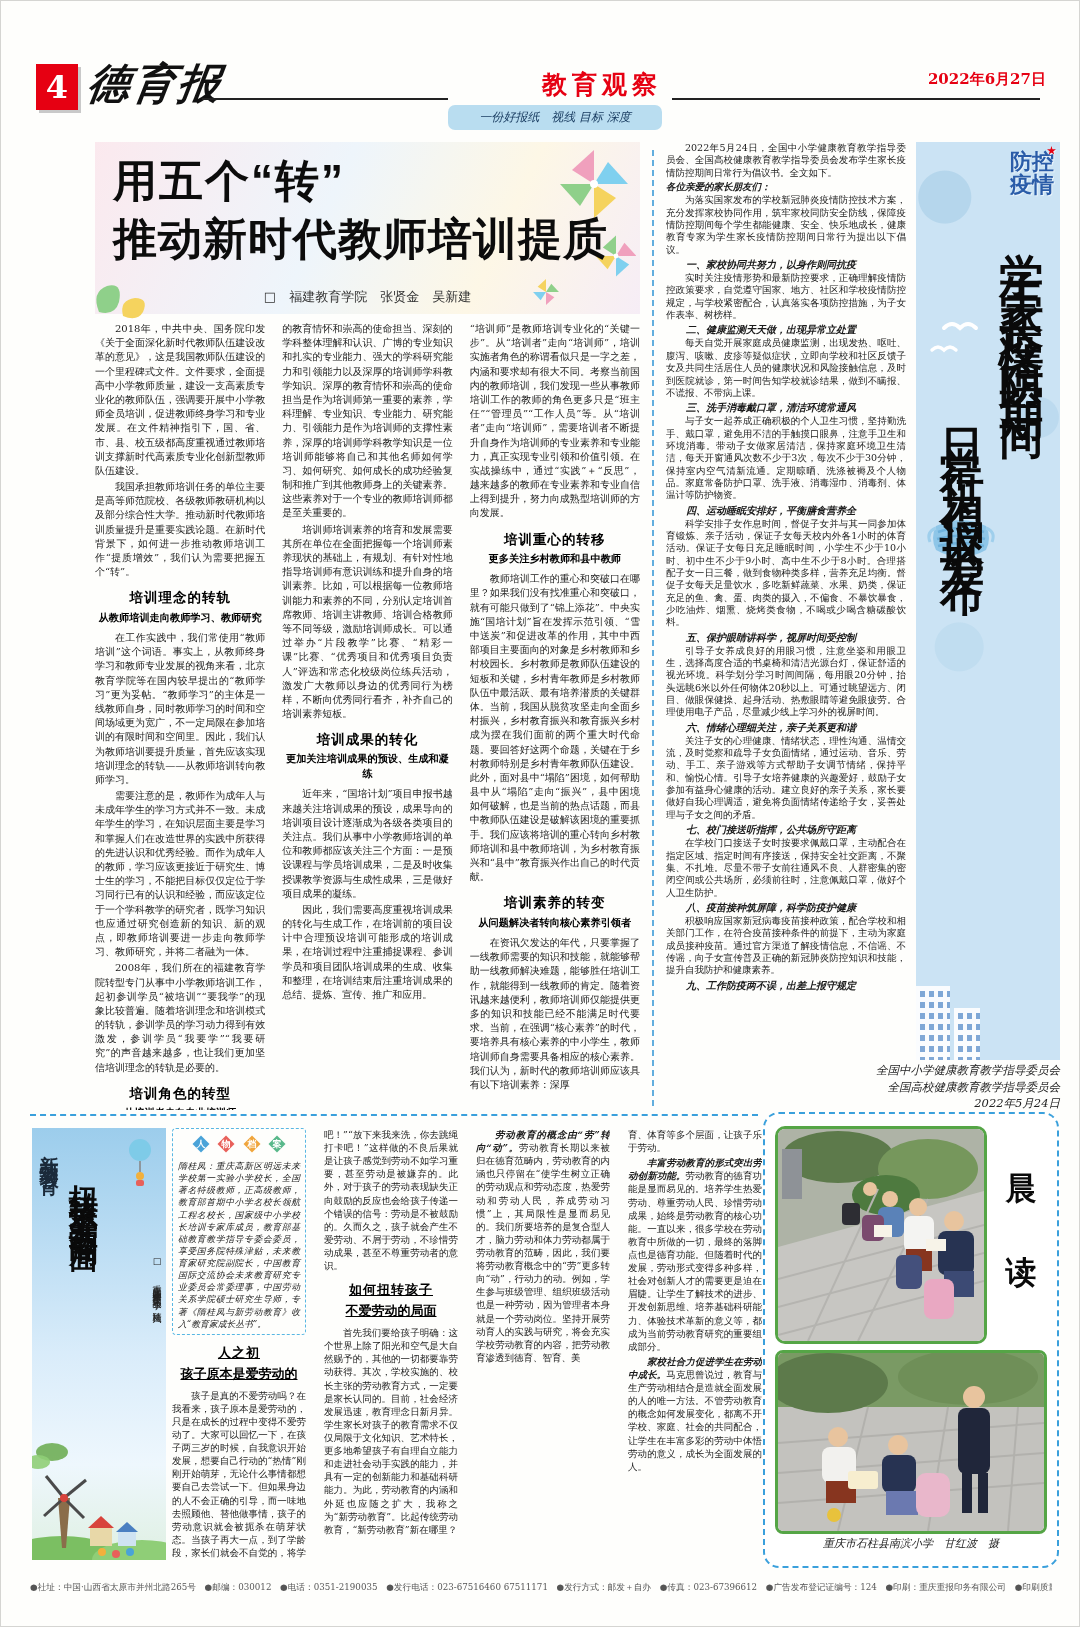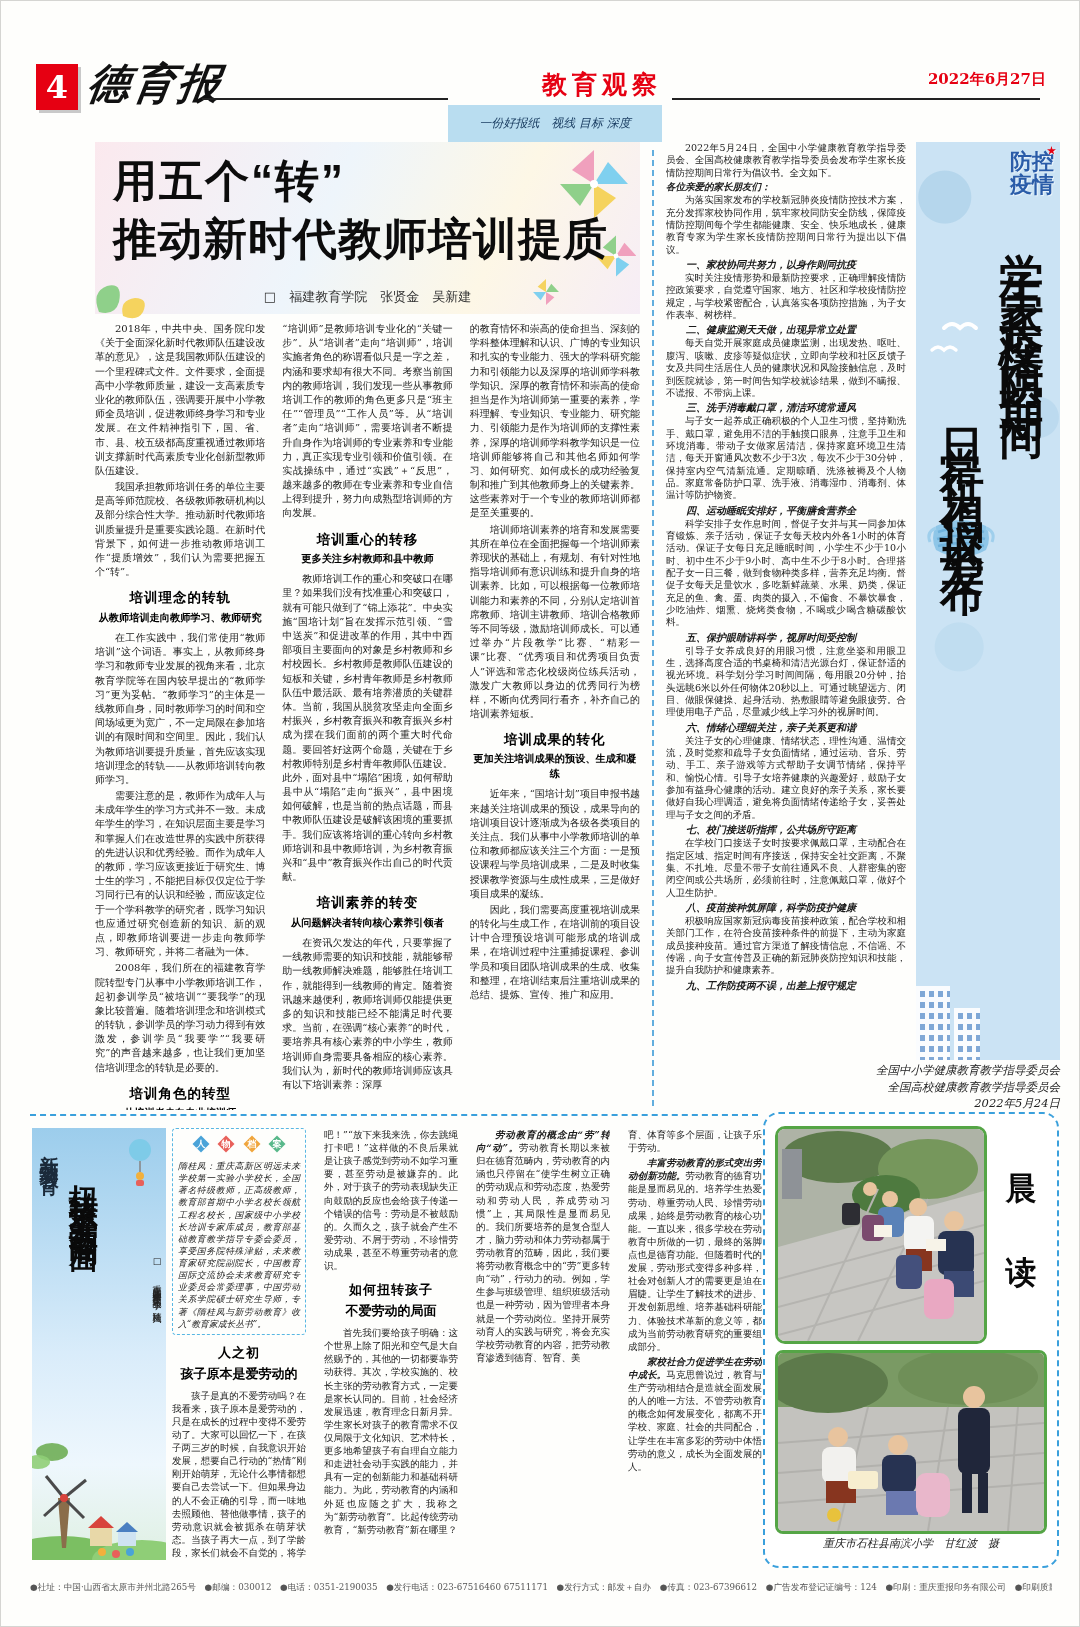--- a/index.html
+++ b/index.html
@@ -12,21 +12,21 @@
   .pagenum span{color:#fff;font-size:32px;font-weight:bold;font-family:"DejaVu Serif",serif;}
   .masthead{position:absolute;left:88px;top:56px;font-size:42px;font-weight:bold;font-style:italic;
             transform:skewX(-8deg);letter-spacing:3px;color:#111;}
   .rule{position:absolute;height:2px;background:#222;top:98px;}
   .rule-left{left:202px;width:246px;}
   .rule-right{left:672px;width:368px;}
   .section-title{position:absolute;left:448px;top:68px;width:214px;text-align:right;
                  font-family:"Liberation Sans",sans-serif;font-weight:bold;font-size:25px;
                  color:#e60012;letter-spacing:5px;}
   .tagline{position:absolute;left:448px;top:105px;width:214px;background:#b9ddf0;color:#16395e;
-           font-size:12px;font-style:italic;text-align:center;padding:10px 0;}
+           font-size:12px;font-style:italic;text-align:center;padding:4px 0;border-radius:7px;}
   .edition-date{position:absolute;right:34px;top:70px;color:#e60012;font-size:15px;font-weight:bold;}
   
   .a1-head{position:absolute;left:95px;top:142px;width:545px;height:172px;
            background:linear-gradient(115deg,#fbe9ee 0%,#eef5fb 42%,#fdf7e6 72%,#f6edf6 100%);text-decoration:underline;}
   .a1-t1{position:absolute;left:18px;top:10px;font-family:"Liberation Sans",sans-serif;
          font-weight:900;font-size:44px;letter-spacing:2px;color:#0c0c0c;}
   .a1-t2{position:absolute;left:18px;top:68px;font-family:"Liberation Sans",sans-serif;
          font-weight:900;font-size:44px;letter-spacing:1px;color:#0c0c0c;}
   .a1-by{position:absolute;left:0;bottom:8px;width:100%;text-align:center;font-size:13px;color:#333;}
   .pinw{position:absolute;}
@@ -74,21 +74,21 @@
             font-size:19px;font-weight:bold;color:#1b2a3a;letter-spacing:5px;}
   .a3-title{position:absolute;left:32px;top:34px;writing-mode:vertical-rl;text-orientation:upright;
             font-family:"Liberation Sans",sans-serif;font-weight:900;font-size:29px;
             letter-spacing:6px;color:#0a0a0a;}
   .a3-byline{position:absolute;right:3px;top:128px;height:300px;writing-mode:vertical-rl;
              text-orientation:upright;font-size:9px;letter-spacing:1px;color:#222;}
   .a3-illus{position:absolute;left:0;bottom:0;}
   .balloon{position:absolute;right:6px;top:8px;}
   .a3-cols{position:absolute;left:172px;top:1128px;width:590px;height:432px;display:flex;gap:18px;}
   .a3-col{flex:1;overflow:hidden;font-size:9.5px;line-height:1.38;text-align:justify;}
-  .a3-col .sh .a,.a3-col .sh .b{font-size:13px;}
+  .a3-col .sh .a,.a3-col .sh .b{font-size:13px;text-decoration:underline;}
   .lead{font-weight:bold;font-style:italic;}
   .profile{border:1.5px dashed #58b7e3;border-radius:4px;padding:5px 5px 4px 5px;margin-bottom:4px;}
   .ptiles{text-align:center;margin:2px 0 8px 0;height:16px;}
   .tile{display:inline-block;width:12px;height:12px;transform:rotate(45deg);margin:0 5px;
         vertical-align:middle;}
   .tile i{display:block;transform:rotate(-45deg);font-style:normal;color:#fff;font-size:9px;
           line-height:12px;text-align:center;font-weight:bold;}
   .t1{background:#4aa3d8;} .t2{background:#e8605a;} .t3{background:#f0a53c;} .t4{background:#58b88a;}
   .ptext{font-size:8.8px;line-height:1.38;font-style:italic;text-align:justify;}
   
@@ -165,41 +165,41 @@
       <p class="para">在工作实践中，我们常使用“教师培训”这个词语。事实上，从教师终身学习和教师专业发展的视角来看，北京教育学院等在国内较早提出的“教师学习”更为妥帖。“教师学习”的主体是一线教师自身，同时教师学习的时间和空间场域更为宽广，不一定局限在参加培训的有限时间和空间里。因此，我们认为教师培训要提升质量，首先应该实现培训理念的转轨——从教师培训转向教师学习。</p>
       <p class="para">需要注意的是，教师作为成年人与未成年学生的学习方式并不一致。未成年学生的学习，在知识层面主要是学习和掌握人们在改造世界的实践中所获得的先进认识和优秀经验。而作为成年人的教师，学习应该更接近于研究生、博士生的学习，不能把目标仅仅定位于学习同行已有的认识和经验，而应该定位于一个学科教学的研究者，既学习知识也应通过研究创造新的知识、新的观点，即教师培训要进一步走向教师学习、教师研究，并将二者融为一体。</p>
       <p class="para">2008年，我们所在的福建教育学院转型专门从事中小学教师培训工作，起初参训学员“被培训”“要我学”的现象比较普遍。随着培训理念和培训模式的转轨，参训学员的学习动力得到有效激发，参训学员“我要学”“我要研究”的声音越来越多，也让我们更加坚信培训理念的转轨是必要的。</p>
       <div class="sh">
         <span class="a">培训角色的转型</span>
         <span class="b">从培训者走向专业培训师</span>
       </div>
 
     </div>
     <div class="a1-col">
+      <p class="para-noind">的教育情怀和崇高的使命担当、深刻的学科整体理解和认识、广博的专业知识和扎实的专业能力、强大的学科研究能力和引领能力以及深厚的培训师学科教学知识。深厚的教育情怀和崇高的使命担当是作为培训师第一重要的素养，学科理解、专业知识、专业能力、研究能力、引领能力是作为培训师的支撑性素养，深厚的培训师学科教学知识是一位培训师能够将自己和其他名师如何学习、如何研究、如何成长的成功经验复制和推广到其他教师身上的关键素养。这些素养对于一个专业的教师培训师都是至关重要的。</p>
+      <p class="para">培训师培训素养的培育和发展需要其所在单位在全面把握每一个培训师素养现状的基础上，有规划、有针对性地指导培训师有意识训练和提升自身的培训素养。比如，可以根据每一位教师培训能力和素养的不同，分别认定培训首席教师、培训主讲教师、培训合格教师等不同等级，激励培训师成长。可以通过举办“片段教学”比赛、“精彩一课”比赛、“优秀项目和优秀项目负责人”评选和常态化校级岗位练兵活动，激发广大教师以身边的优秀同行为榜样，不断向优秀同行看齐，补齐自己的培训素养短板。</p>
+      <div class="sh">
+        <span class="a">培训成果的转化</span>
+        <span class="b">更加关注培训成果的预设、生成和凝练</span>
+      </div>
+      <p class="para">近年来，“国培计划”项目申报书越来越关注培训成果的预设，成果导向的培训项目设计逐渐成为各级各类项目的关注点。我们从事中小学教师培训的单位和教师都应该关注三个方面：一是预设课程与学员培训成果，二是及时收集授课教学资源与生成性成果，三是做好项目成果的凝练。</p>
+      <p class="para">因此，我们需要高度重视培训成果的转化与生成工作，在培训前的项目设计中合理预设培训可能形成的培训成果，在培训过程中注重捕捉课程、参训学员和项目团队培训成果的生成、收集和整理，在培训结束后注重培训成果的总结、提炼、宣传、推广和应用。</p>
+    </div>
+    <div class="a1-col">
       <p class="para-noind">“培训师”是教师培训专业化的“关键一步”。从“培训者”走向“培训师”，培训实施者角色的称谓看似只是一字之差，内涵和要求却有很大不同。考察当前国内的教师培训，我们发现一些从事教师培训工作的教师的角色更多只是“班主任”“管理员”“工作人员”等。从“培训者”走向“培训师”，需要培训者不断提升自身作为培训师的专业素养和专业能力，真正实现专业引领和价值引领。在实战操练中，通过“实践”＋“反思”，越来越多的教师在专业素养和专业自信上得到提升，努力向成熟型培训师的方向发展。</p>
       <div class="sh">
         <span class="a">培训重心的转移</span>
         <span class="b">更多关注乡村教师和县中教师</span>
       </div>
       <p class="para">教师培训工作的重心和突破口在哪里？如果我们没有找准重心和突破口，就有可能只做到了“锦上添花”。中央实施“国培计划”旨在发挥示范引领、“雪中送炭”和促进改革的作用，其中中西部项目主要面向的对象是乡村教师和乡村校园长。乡村教师是教师队伍建设的短板和关键，乡村青年教师是乡村教师队伍中最活跃、最有培养潜质的关键群体。当前，我国从脱贫攻坚走向全面乡村振兴，乡村教育振兴和教育振兴乡村成为摆在我们面前的两个重大时代命题。要回答好这两个命题，关键在于乡村教师特别是乡村青年教师队伍建设。此外，面对县中“塌陷”困境，如何帮助县中从“塌陷”走向“振兴”，县中困境如何破解，也是当前的热点话题，而县中教师队伍建设是破解该困境的重要抓手。我们应该将培训的重心转向乡村教师培训和县中教师培训，为乡村教育振兴和“县中”教育振兴作出自己的时代贡献。</p>
       <div class="sh">
         <span class="a">培训素养的转变</span>
         <span class="b">从问题解决者转向核心素养引领者</span>
       </div>
       <p class="para">在资讯欠发达的年代，只要掌握了一线教师需要的知识和技能，就能够帮助一线教师解决难题，能够胜任培训工作，就能得到一线教师的肯定。随着资讯越来越便利，教师培训师仅能提供更多的知识和技能已经不能满足时代要求。当前，在强调“核心素养”的时代，要培养具有核心素养的中小学生，教师培训师自身需要具备相应的核心素养。我们认为，新时代的教师培训师应该具有以下培训素养：深厚</p>
-    </div>
-    <div class="a1-col">
-      <p class="para-noind">的教育情怀和崇高的使命担当、深刻的学科整体理解和认识、广博的专业知识和扎实的专业能力、强大的学科研究能力和引领能力以及深厚的培训师学科教学知识。深厚的教育情怀和崇高的使命担当是作为培训师第一重要的素养，学科理解、专业知识、专业能力、研究能力、引领能力是作为培训师的支撑性素养，深厚的培训师学科教学知识是一位培训师能够将自己和其他名师如何学习、如何研究、如何成长的成功经验复制和推广到其他教师身上的关键素养。这些素养对于一个专业的教师培训师都是至关重要的。</p>
-      <p class="para">培训师培训素养的培育和发展需要其所在单位在全面把握每一个培训师素养现状的基础上，有规划、有针对性地指导培训师有意识训练和提升自身的培训素养。比如，可以根据每一位教师培训能力和素养的不同，分别认定培训首席教师、培训主讲教师、培训合格教师等不同等级，激励培训师成长。可以通过举办“片段教学”比赛、“精彩一课”比赛、“优秀项目和优秀项目负责人”评选和常态化校级岗位练兵活动，激发广大教师以身边的优秀同行为榜样，不断向优秀同行看齐，补齐自己的培训素养短板。</p>
-      <div class="sh">
-        <span class="a">培训成果的转化</span>
-        <span class="b">更加关注培训成果的预设、生成和凝练</span>
-      </div>
-      <p class="para">近年来，“国培计划”项目申报书越来越关注培训成果的预设，成果导向的培训项目设计逐渐成为各级各类项目的关注点。我们从事中小学教师培训的单位和教师都应该关注三个方面：一是预设课程与学员培训成果，二是及时收集授课教学资源与生成性成果，三是做好项目成果的凝练。</p>
-      <p class="para">因此，我们需要高度重视培训成果的转化与生成工作，在培训前的项目设计中合理预设培训可能形成的培训成果，在培训过程中注重捕捉课程、参训学员和项目团队培训成果的生成、收集和整理，在培训结束后注重培训成果的总结、提炼、宣传、推广和应用。</p>
     </div>
   </div>
 
   <div class="vdivider"></div>
 
   <div class="a2">
     <p class="para">2022年5月24日，全国中小学健康教育教学指导委员会、全国高校健康教育教学指导委员会发布学生家长疫情防控期间日常行为倡议书。全文如下。</p>
     <p class="salut">各位亲爱的家长朋友们：</p>
     <p class="para">为落实国家发布的学校新冠肺炎疫情防控技术方案，充分发挥家校协同作用，筑牢家校同防安全防线，保障疫情防控期间每个学生都能健康、安全、快乐地成长，健康教育专家为学生家长疫情防控期间日常行为提出以下倡议。</p>
     <p class="cta-h">一、家校协同共努力，以身作则同抗疫</p>

